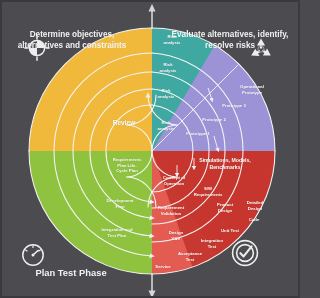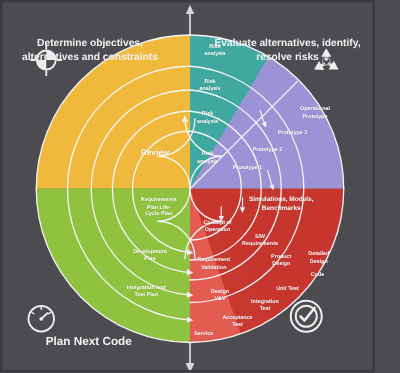--- a/index.html
+++ b/index.html
@@ -164,21 +164,21 @@
   <div class="lbl" style="left:192px;top:236px;width:36px;">Integration
 Test</div>
   <div class="lbl" style="left:168px;top:249px;width:40px;">Acceptance
 Test</div>
   <div class="lbl" style="left:146px;top:262px;width:30px;">Service</div>
 
   <div class="hdr" id="hdr-tl">Determine objectives,
 alternatives and constraints</div>
   <div class="hdr" id="hdr-tr">Evaluate alternatives,
 identify, resolve risks</div>
-  <div class="ftr" id="ftr-bl">Plan Next Code</div>
+  <div class="ftr" id="ftr-bl">Plan Test Phase</div>
 
   <div class="icn" id="icn-tl">
     <svg width="26" height="26" viewBox="0 0 26 26">
       <circle cx="13" cy="13" r="7.6" fill="none" stroke="#ededed" stroke-width="1.5"></circle>
       <path d="M13,5.4 A7.6,7.6 0 0,1 20.6,13 L13,13 z" fill="#ededed"></path>
       <path d="M13,13 L5.4,13 A7.6,7.6 0 0,0 13,20.6 z" fill="#ededed"></path>
       <g stroke="#ededed" stroke-width="1.5" stroke-linecap="round">
         <line x1="13" y1="0.8" x2="13" y2="4"></line>
           <line x1="13" y1="22" x2="13" y2="25.2"></line>
         <line x1="0.8" y1="13" x2="4" y2="13"></line>

